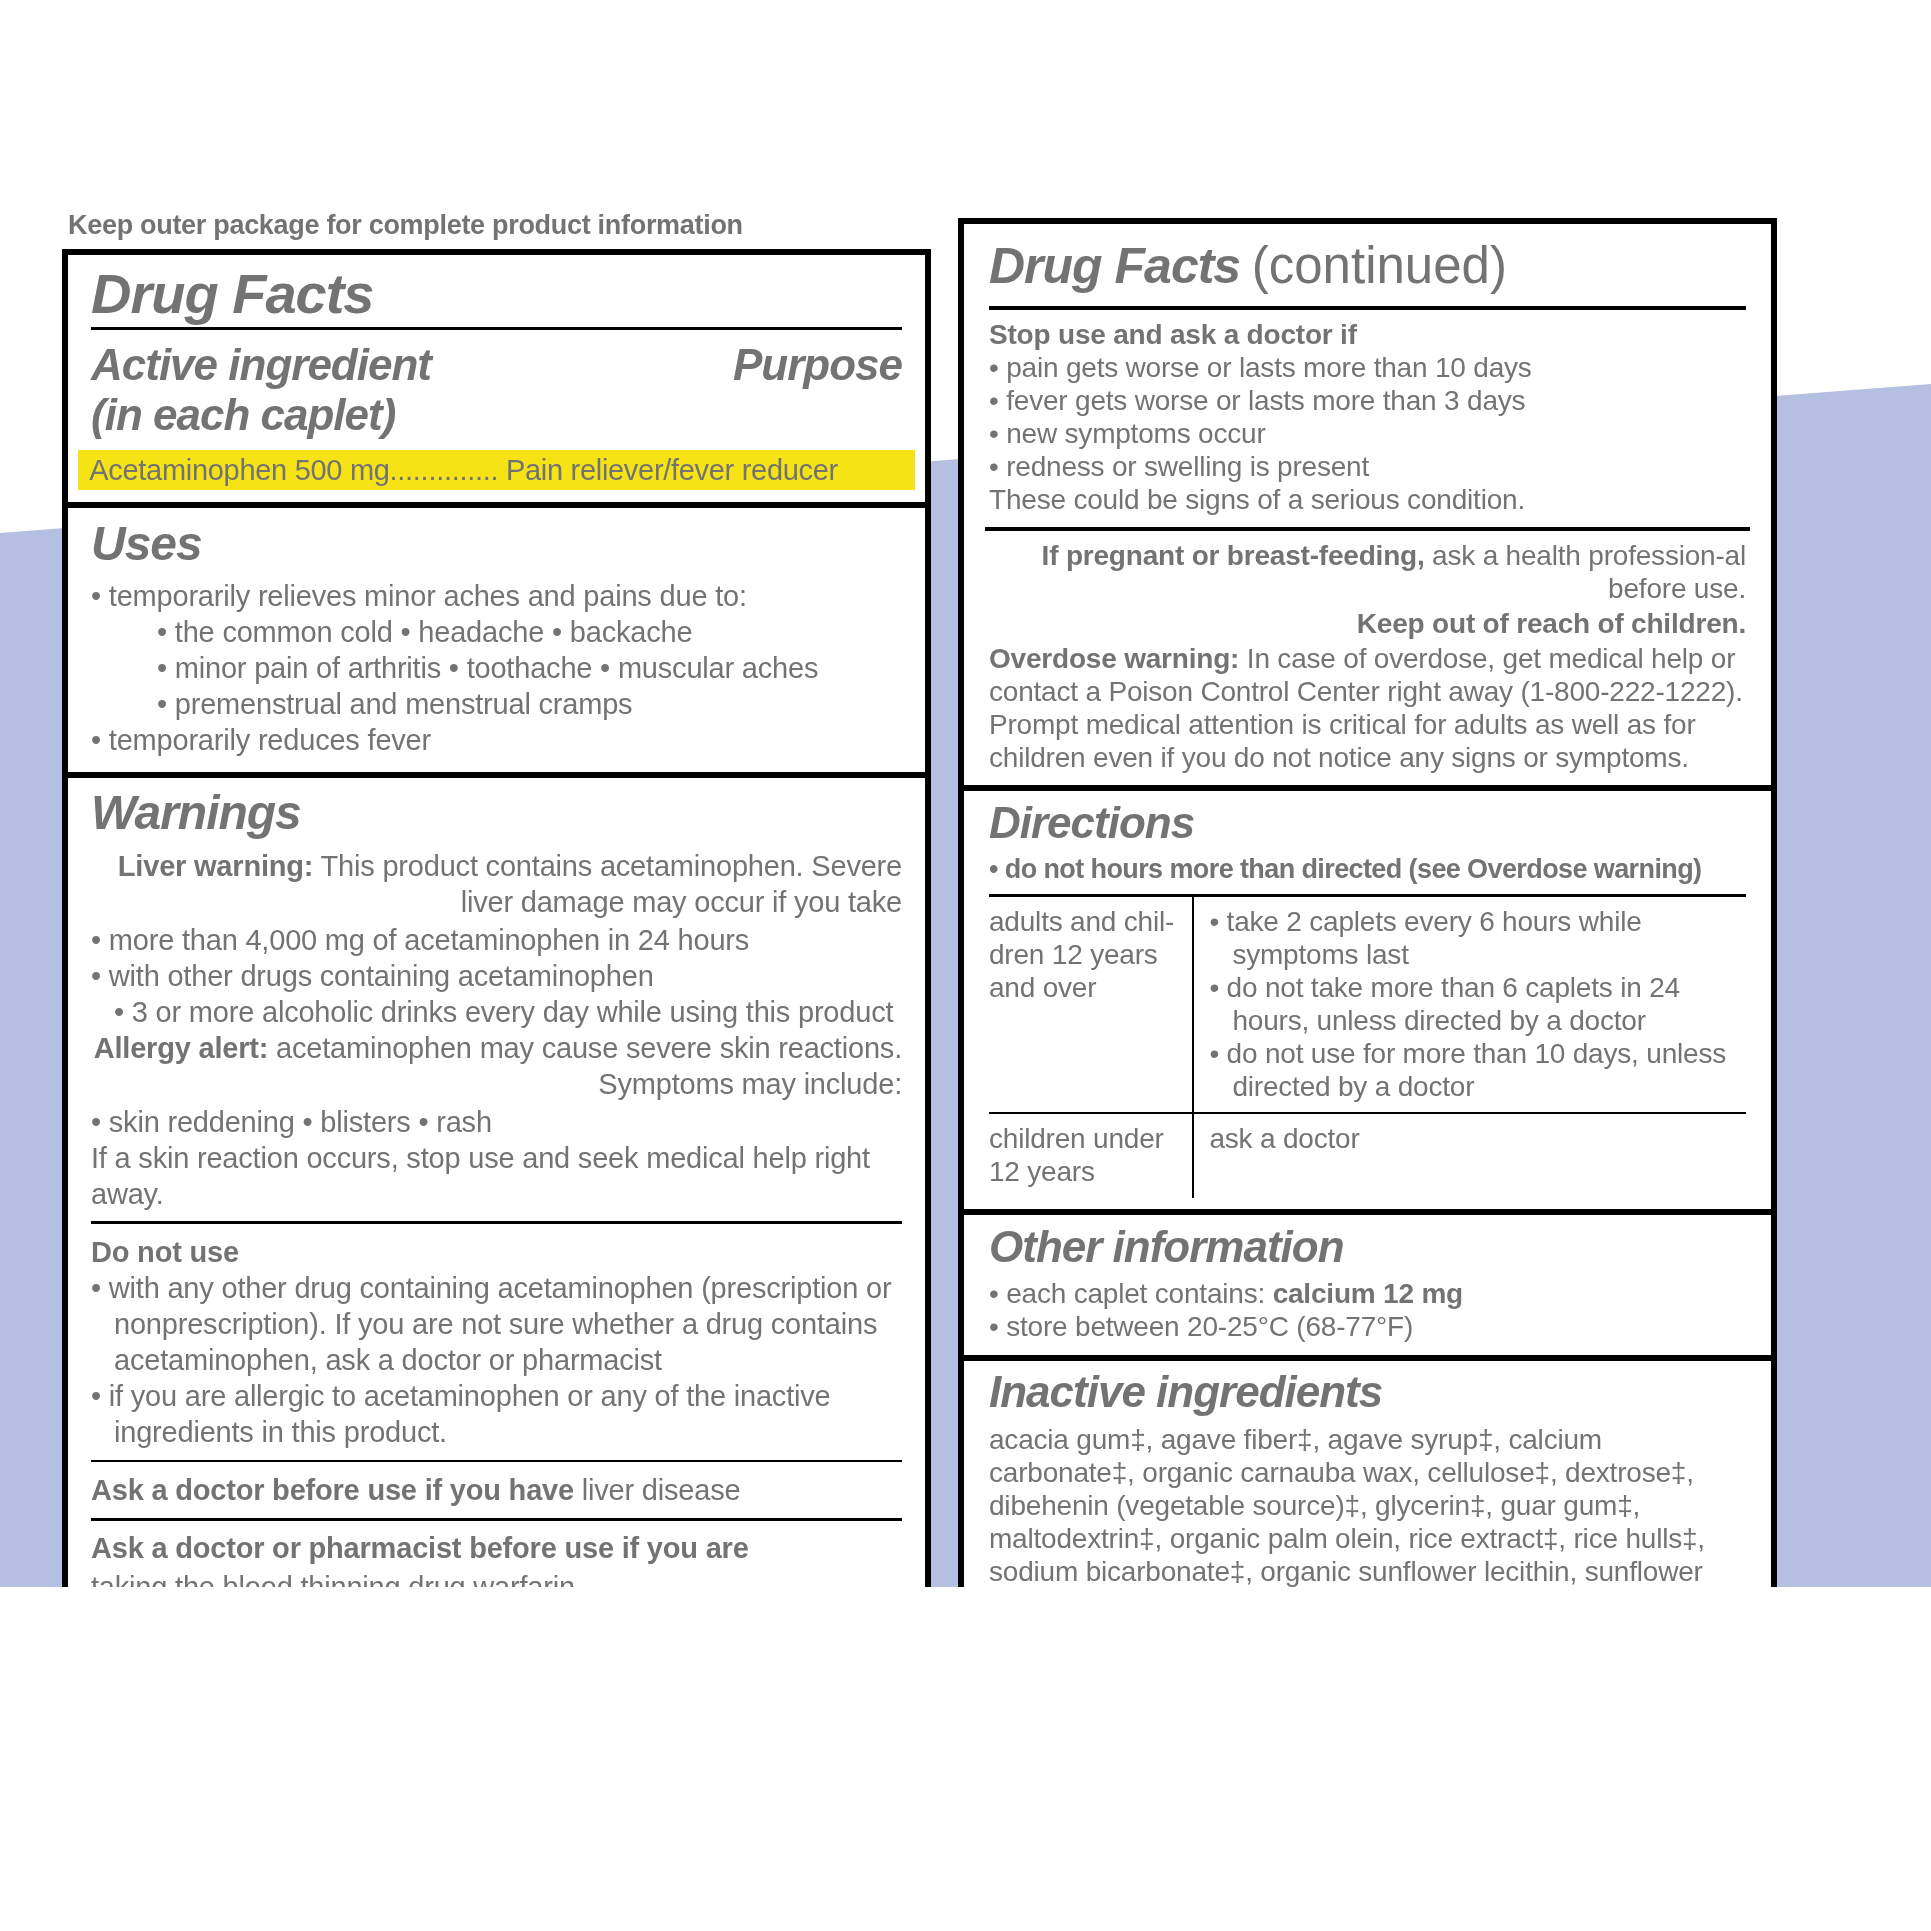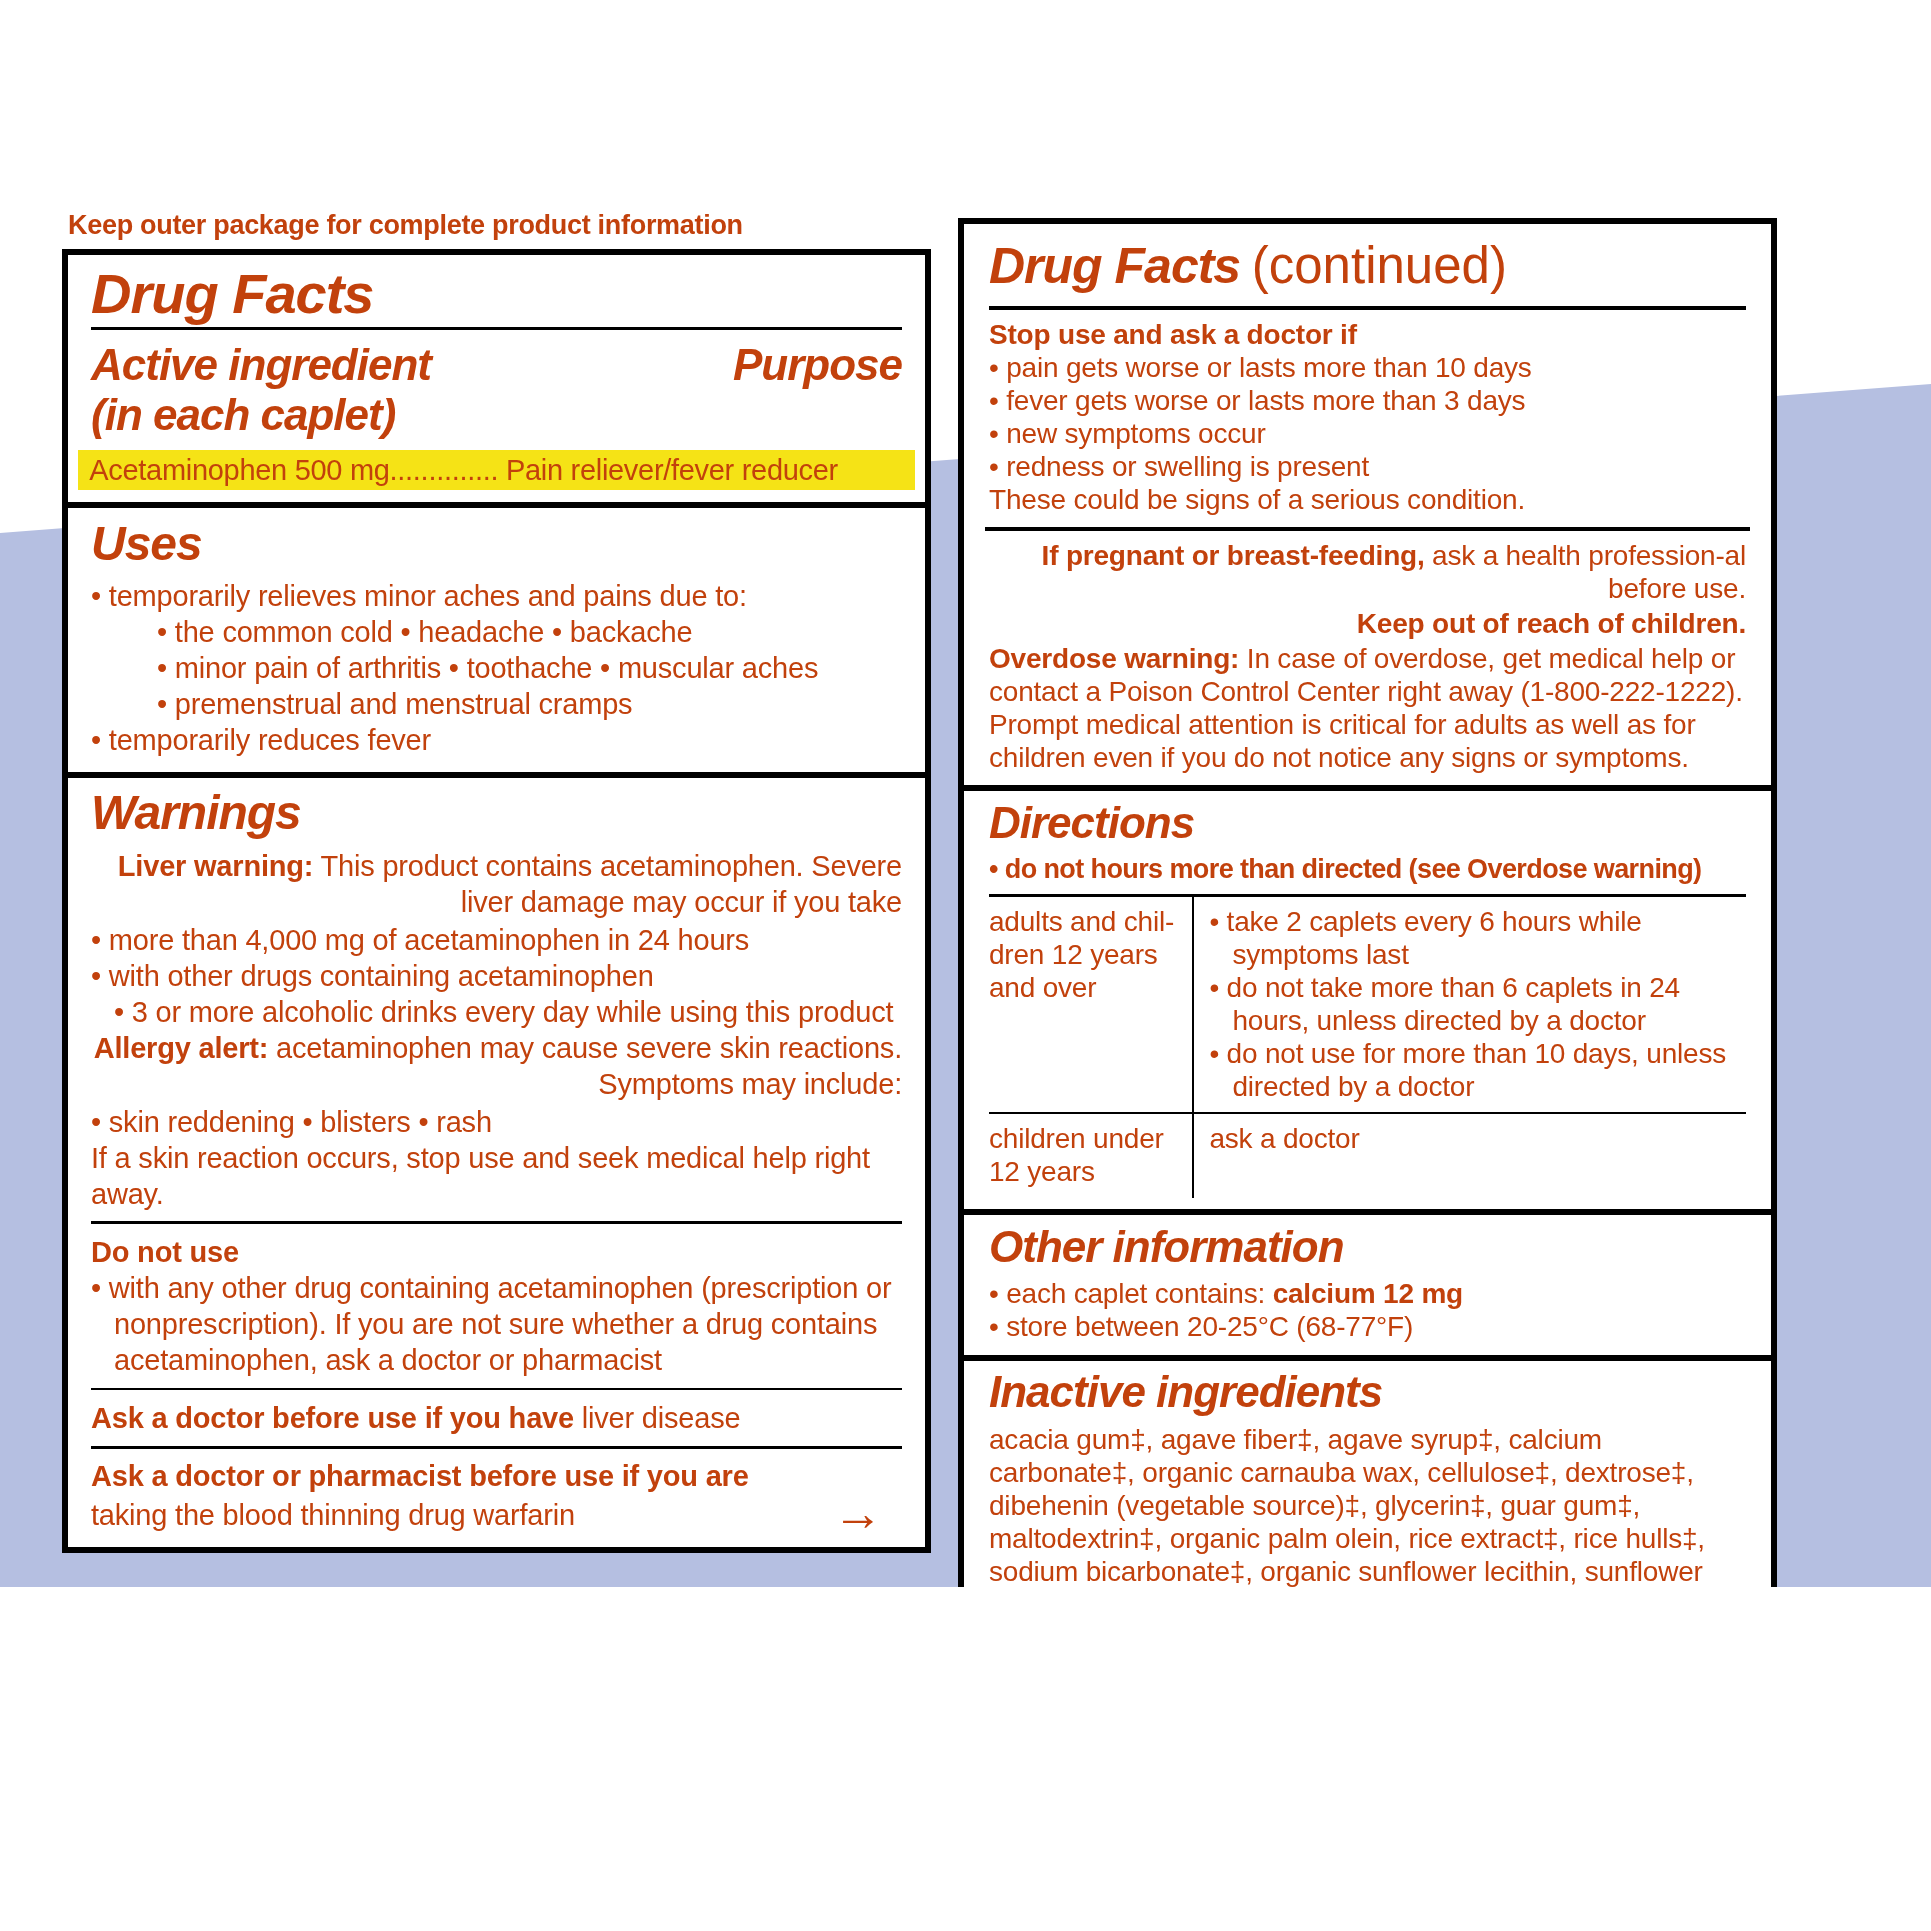--- a/index.html
+++ b/index.html
@@ -1,17 +1,17 @@
 <!DOCTYPE html>
 <html><head>
 <meta charset="utf-8">
 <style>
   html,body{margin:0;padding:0;background:#ffffff;}
   #canvas{position:relative;width:1931px;height:1587px;background:#ffffff;overflow:hidden;
-          font-family:"Liberation Sans","DejaVu Sans",sans-serif;color:#c2410c;}
+          font-family:"Liberation Sans","DejaVu Sans",sans-serif;color:#737373;}
   
   #bg-lavender{position:absolute;left:0;top:0;width:1931px;height:1931px;background:#b5bfe1;
                clip-path:polygon(0 533px,1931px 384px,1931px 1931px,0 1931px);}
   .note-top{position:absolute;left:68px;top:210px;font-size:27px;font-weight:bold;letter-spacing:-0.3px;}
   .panel{position:absolute;background:#fff;border:6.8px solid #000;box-sizing:border-box;}
   #left-panel{left:62px;top:249px;width:869px;}
   #right-panel{left:958px;top:218px;width:819px;}
   .sec{border-top:6.8px solid #000;padding:9.7px 23px 13.5px;}
   .sec.first{border-top:none;}
   .rsec{border-top:6.8px solid #000;padding:7.7px 25px 11.6px;}
@@ -88,20 +88,21 @@
       <div class="li">• more than 4,000 mg of acetaminophen in 24 hours</div>
       <div class="li">• with other drugs containing acetaminophen</div>
       <div class="li3">• 3 or more alcoholic drinks every day while using this product</div>
       <div class="mb"><span class="b">Allergy alert:</span><span> acetaminophen may cause severe skin reactions. Symptoms may include:</span></div>
       <div class="li">• skin reddening  • blisters  • rash</div>
       <div>If a skin reaction occurs, stop use and seek medical help right away.</div>
 
       <hr class="hr-thin">
       <div class="b">Do not use</div>
       <div class="li">• with any other drug containing acetaminophen (prescription or nonprescription). If you are not sure whether a drug contains acetaminophen, ask a doctor or pharmacist</div>
+      <div class="li">• if you are allergic to acetaminophen or any of the inactive ingredients in this product.</div>
 
       <hr class="hr-thin">
       <div><span class="b">Ask a doctor before use if you have</span><span> liver disease</span></div>
 
       <hr class="hr-thin">
       <div class="b">Ask a doctor or pharmacist before use if you are</div>
       <div class="ask-row2">
         <span>taking the blood thinning drug warfarin</span>
         <span class="arrow">→</span>
       </div>

